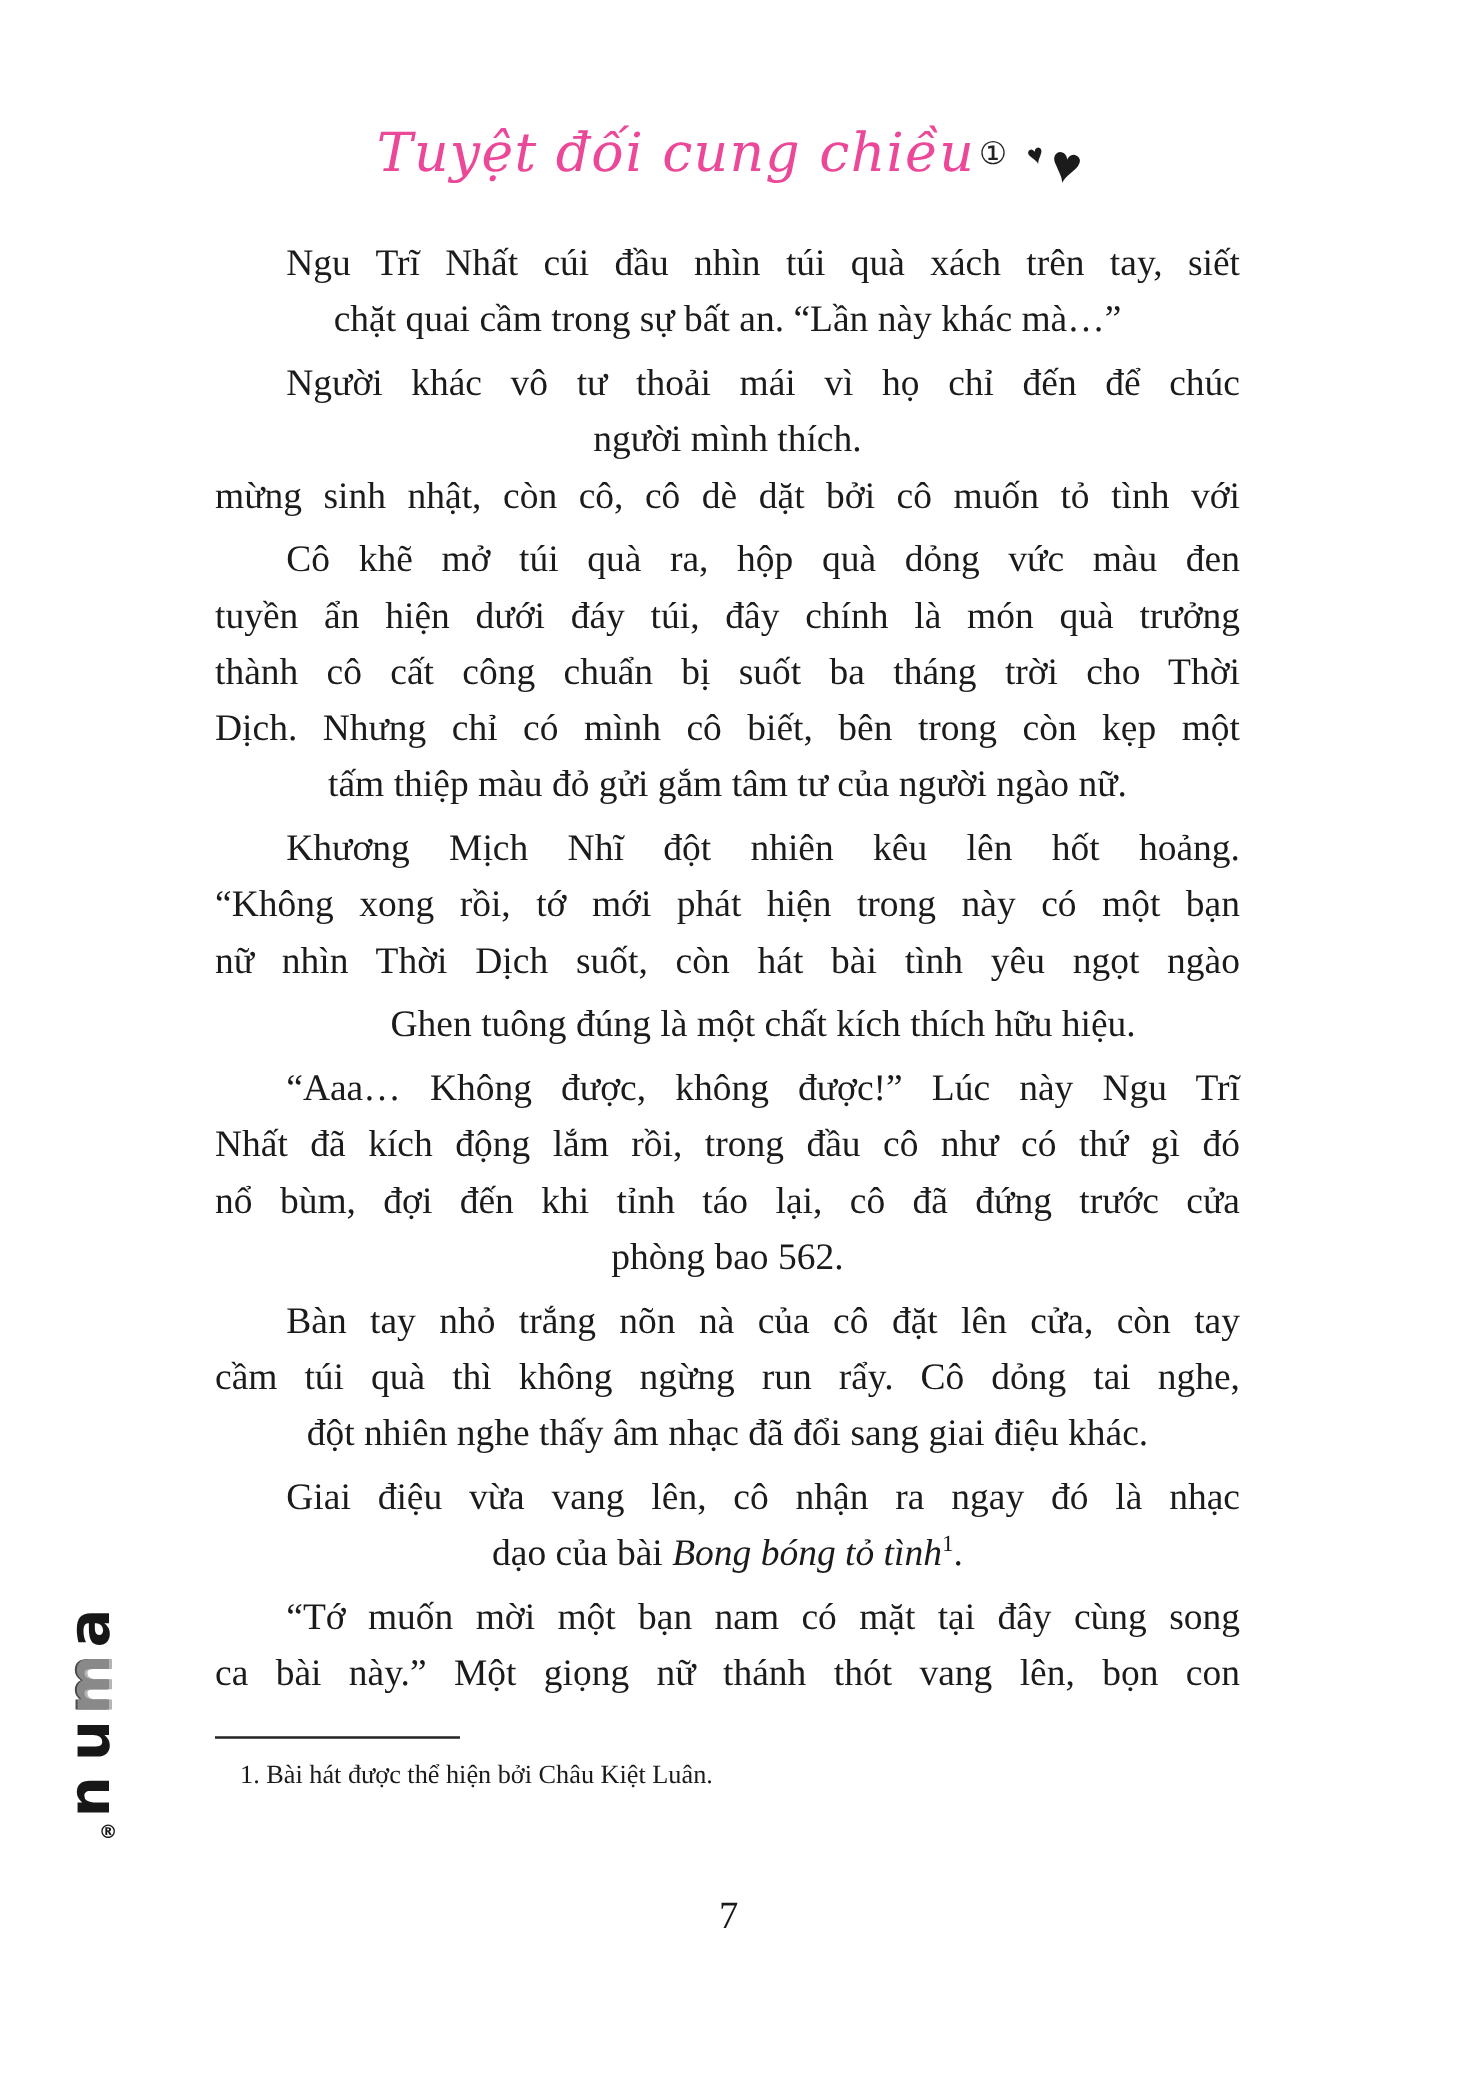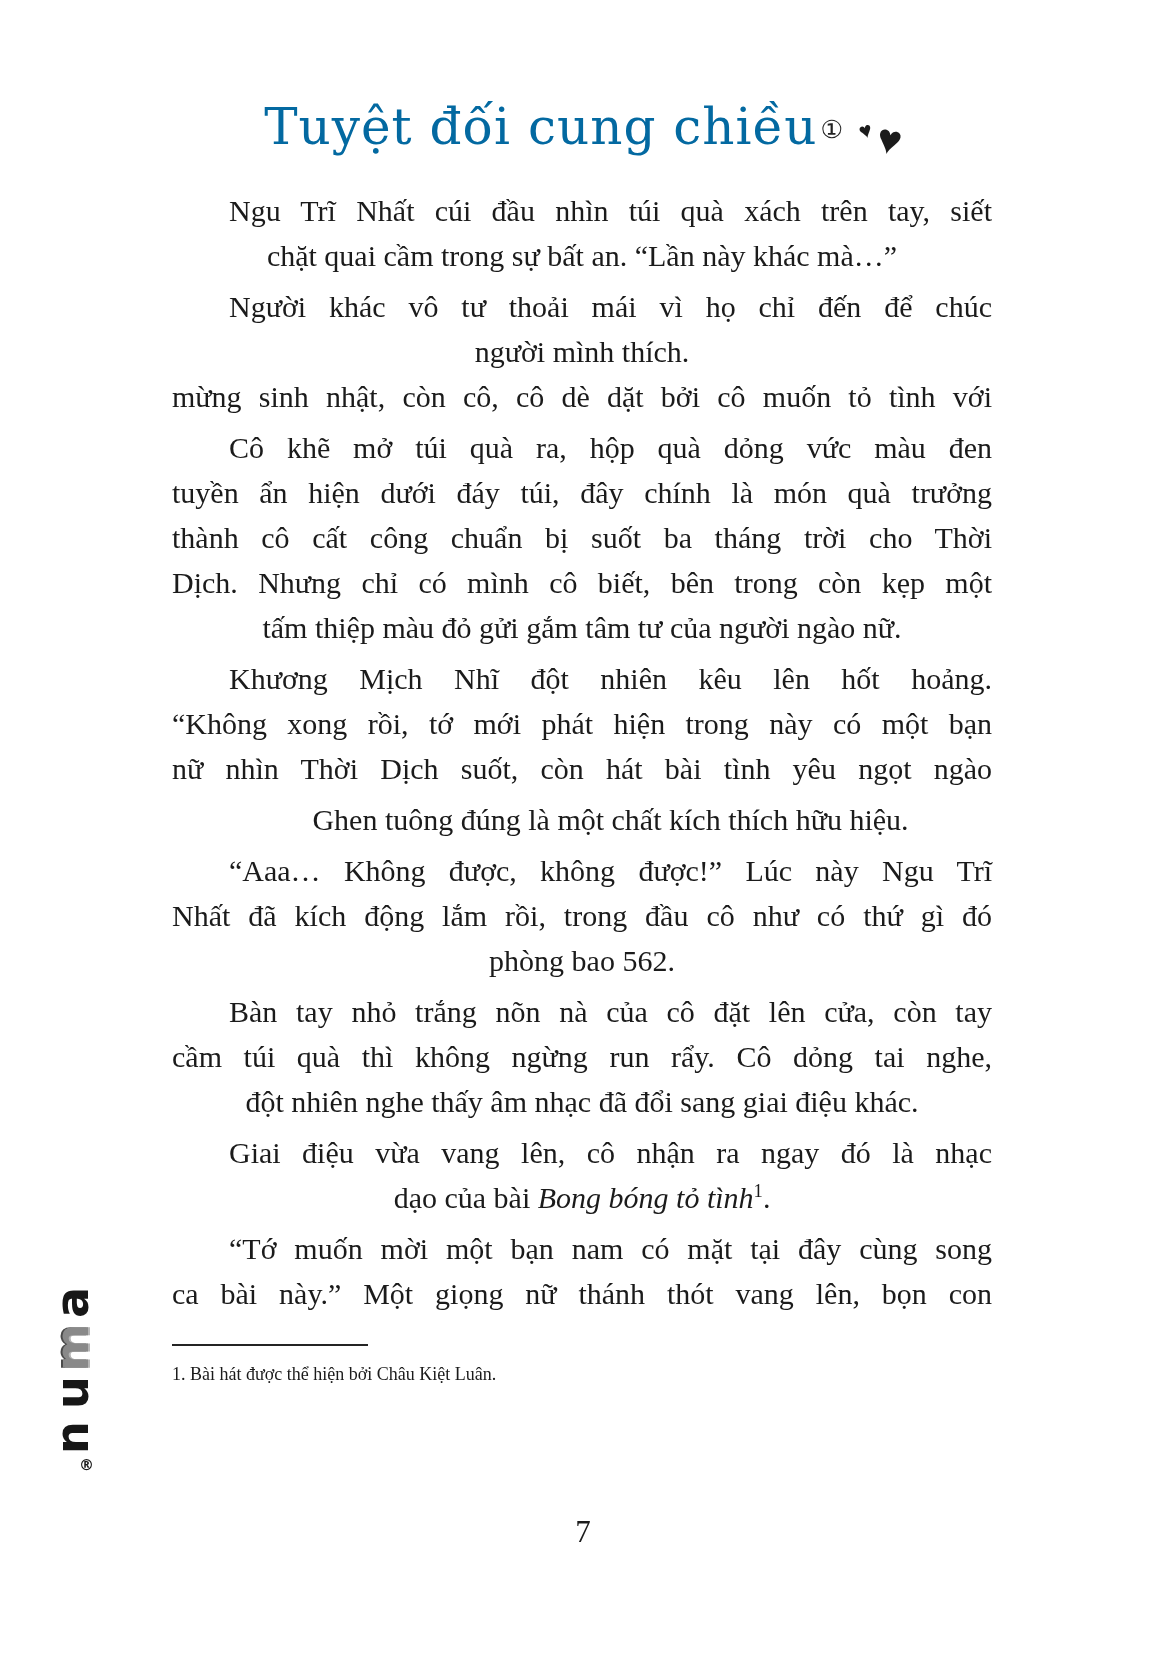--- a/index.html
+++ b/index.html
@@ -12,23 +12,24 @@
     overflow:hidden;
   }
 
   
   .header {
     position:absolute; top:98px; left:0; width:100%;
     text-align:center; white-space:nowrap;
   }
   .title {
     font-family:"DejaVu Serif", serif;
-    font-size:50px;
+    font-style:italic;
+    font-size:43px;
     letter-spacing:1px;
-    color:#0369a1;
+    color:#ec4899;
   }
   .sup1 {
     font-family:"DejaVu Sans", sans-serif;
     font-size:25px;
     vertical-align:super;
     margin-left:3px;
     color:#222;
   }
   .heart { display:inline-block; color:#1b1b1b; }
   .heart.small {
@@ -55,21 +56,21 @@
   .para .line:first-child { text-indent:57px; }
   .it { font-style:italic; }
   .line sup { font-size:0.62em; line-height:0; }
 
   
   .footnote-rule {
     width:196px; height:0;
     border-top:2px solid #242424;
     margin:28px 0 12px 0;
   }
-  .footnote { font-size:18px; line-height:33px; text-align:left; text-align-last:auto; }
+  .footnote { font-size:21px; line-height:33px; text-align:left; text-align-last:auto;margin-left:20px; }
 
   
   .pageno {
     position:absolute; top:1514px; left:0; width:100%;
     text-align:center; font-size:31px; color:#1b1b1b;
   }
 
   
   .logo {
     position:absolute; left:48px; top:1280px;
@@ -120,20 +121,21 @@
           <div class="line"><span>Khương Mịch Nhĩ đột nhiên kêu lên hốt hoảng.</span></div>
           <div class="line"><span>“Không xong rồi, tớ mới phát hiện trong này có một bạn</span></div>
           <div class="line"><span>nữ nhìn Thời Dịch suốt, còn hát bài tình yêu ngọt ngào</span></div>
         </div>
         <div class="para">
           <div class="line last"><span>Ghen tuông đúng là một chất kích thích hữu hiệu.</span></div>
         </div>
         <div class="para">
           <div class="line"><span>“Aaa… Không được, không được!” Lúc này Ngu Trĩ</span></div>
           <div class="line"><span>Nhất đã kích động lắm rồi, trong đầu cô như có thứ gì đó</span></div>
+          <div class="line"><span>nổ bùm, đợi đến khi tỉnh táo lại, cô đã đứng trước cửa</span></div>
           <div class="line last"><span>phòng bao 562.</span></div>
         </div>
         <div class="para">
           <div class="line"><span>Bàn tay nhỏ trắng nõn nà của cô đặt lên cửa, còn tay</span></div>
           <div class="line"><span>cầm túi quà thì không ngừng run rẩy. Cô dỏng tai nghe,</span></div>
           <div class="line last"><span>đột nhiên nghe thấy âm nhạc đã đổi sang giai điệu khác.</span></div>
         </div>
         <div class="para">
           <div class="line"><span>Giai điệu vừa vang lên, cô nhận ra ngay đó là nhạc</span></div>
           <div class="line last"><span>dạo của bài </span><span class="it">Bong bóng tỏ tình</span><sup>1</sup><span>.</span></div>

